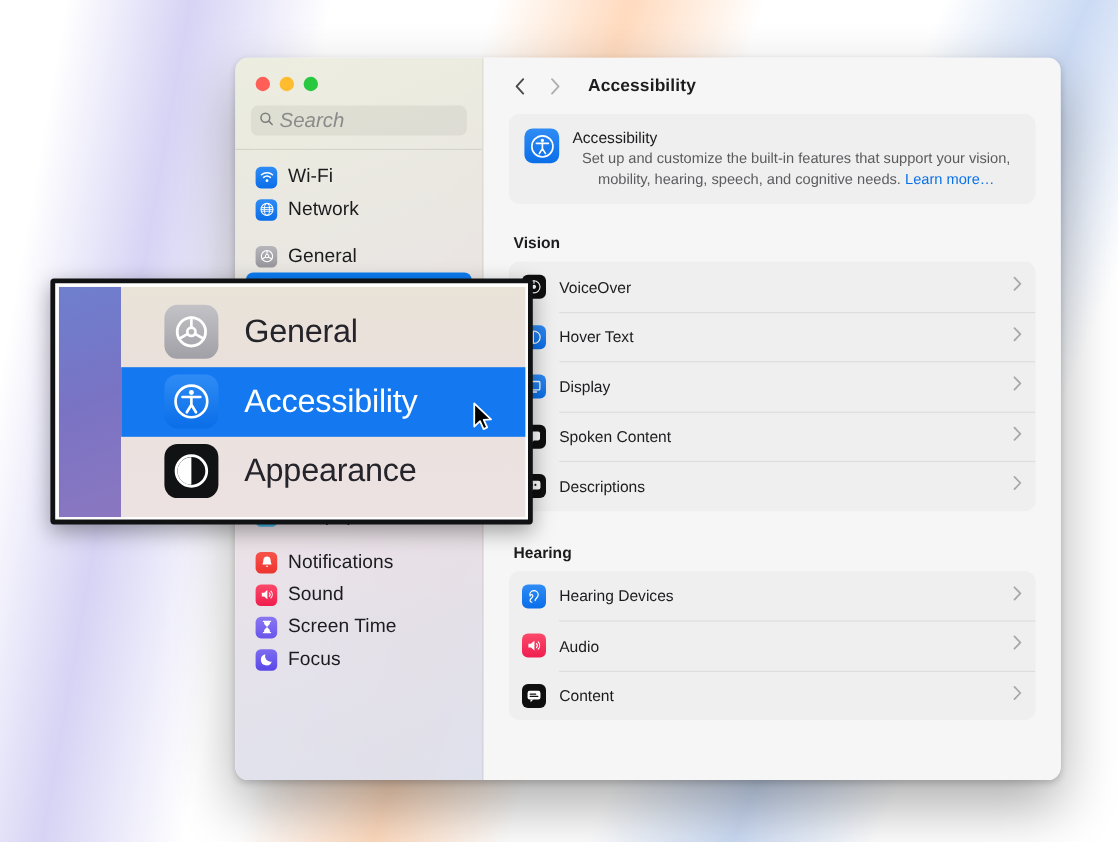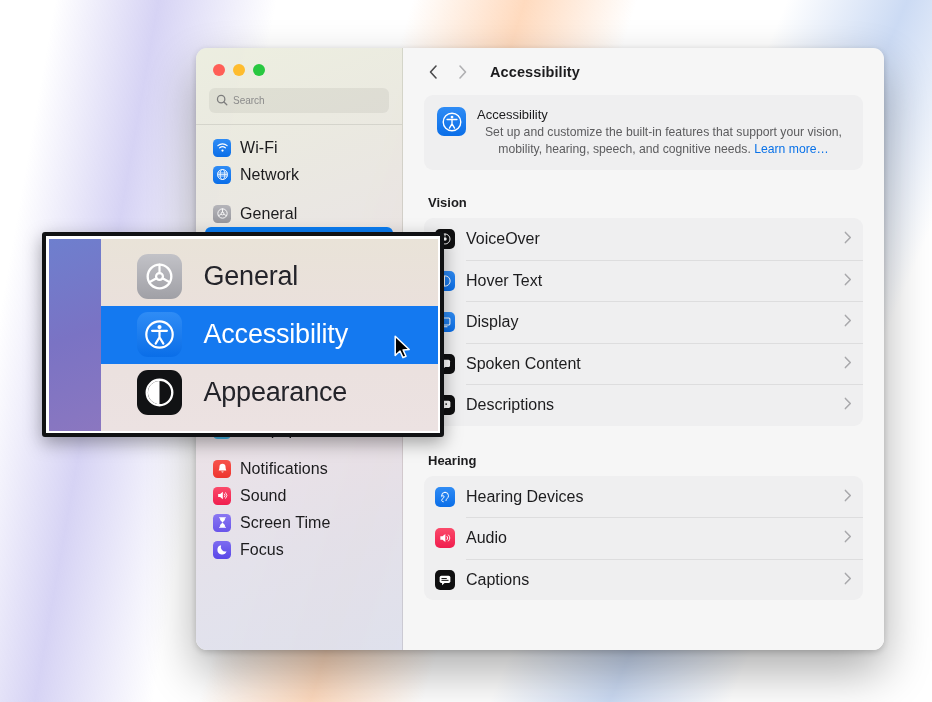--- a/index.html
+++ b/index.html
@@ -93,22 +93,23 @@
     border-radius: 6px;
     background: rgba(0,0,0,0.055);
     display: flex; align-items: center;
     padding: 0 7px;
     gap: 5px;
   }
   #search-field svg { flex: none; }
   #search-input {
     border: none; outline: none; background: transparent;
     font-family: "Liberation Sans", sans-serif;
-    font-size: 10px; color: #2b2b2b;
+    font-size: 17px; color: #2b2b2b;
     width: 100%;
+    font-style: italic;
   }
   #search-input::placeholder { color: #8b8b8b; }
 
   #sidebar-sep {
     height: 1px; background: rgba(0,0,0,0.09);
     margin: 0;
   }
 
   #sidebar-list { padding: 9px 9px 0 9px; }
   .sb-group { margin-bottom: 12px; }
@@ -206,21 +207,21 @@
     content: "";
     position: absolute; left: 42px; right: 0; top: 0;
     height: 1px; background: rgba(0,0,0,0.075);
   }
   .row-icon {
     width: 20px; height: 20px; border-radius: 5px;
     flex: none;
     display: flex; align-items: center; justify-content: center;
     margin-right: 11px;
   }
-  .row-label { font-size: 16px; color: #1c1c1e; flex: 1; }
+  .row-label { font-size: 13px; color: #1c1c1e; flex: 1; }
   .chev { flex: none; }
 
   
   #magnifier {
     position: absolute;
     left: 42px; top: 232px;
     width: 402px; height: 205px;
     background: #fff;
     border: 4px solid #111214;
     border-radius: 3px;
@@ -610,21 +611,21 @@
                 <span class="row-icon ic-black">
                   <svg width="14" height="14" viewBox="0 0 24 24">
                     <rect x="2.8" y="4.6" width="18.4" height="12.4" rx="3" fill="#fff"></rect>
                     <path d="M7 17 L7 20.8 L11.2 17 Z" fill="#fff"></path>
                     <g stroke="#111" stroke-width="1.7" stroke-linecap="round">
                       <line x1="6.6" y1="9.4" x2="14.4" y2="9.4"></line>
                       <line x1="6.6" y1="12.6" x2="17.4" y2="12.6"></line>
                     </g>
                   </svg>
                 </span>
-                <span class="row-label">Captions</span>
+                <span class="row-label">Content</span>
                 <span class="chev"><svg width="8" height="13" viewBox="0 0 8 13">
                     <polyline points="1.4,1.4 6.3,6.5 1.4,11.6" fill="none" stroke="#a8a8ab" stroke-width="1.5" stroke-linecap="round" stroke-linejoin="round"></polyline>
                   </svg></span>
               </div>
             </div>
           </div>
       </div>
     </div>
   </div>
 

